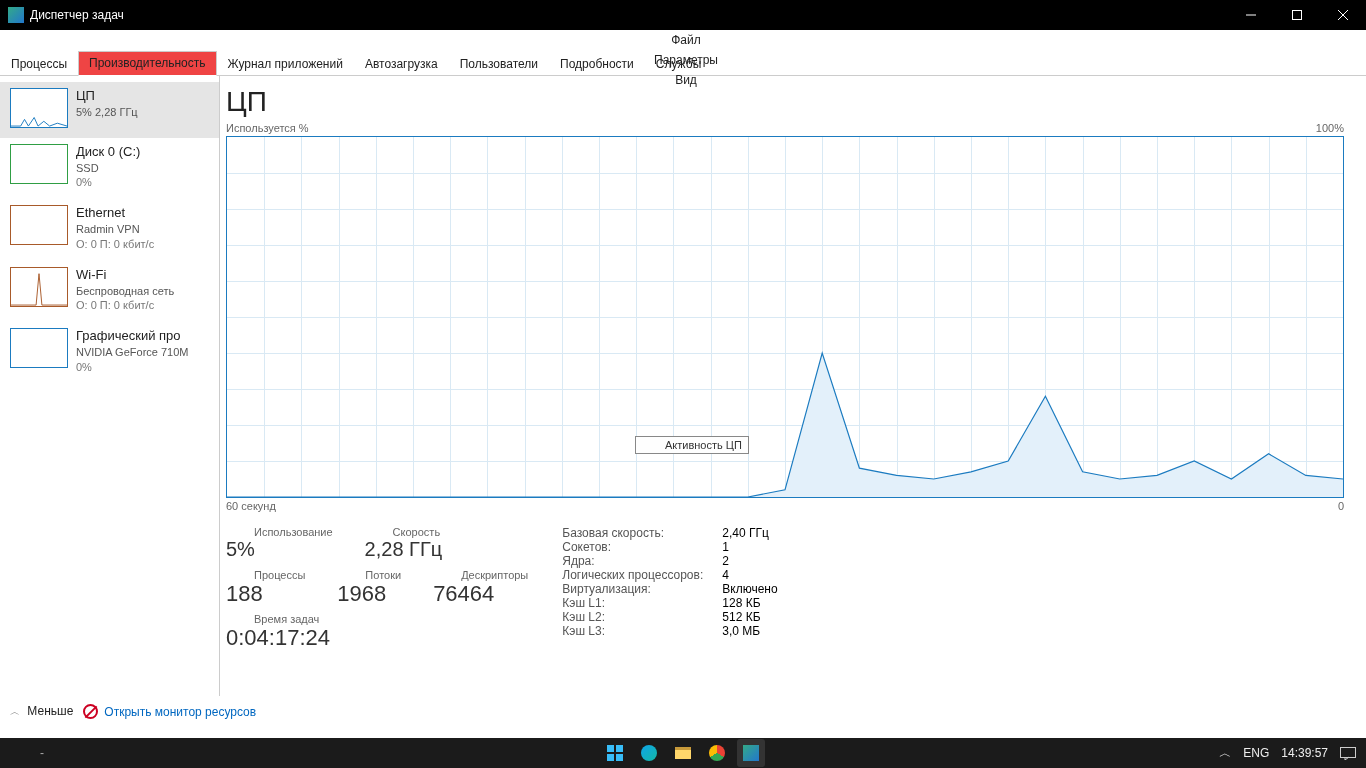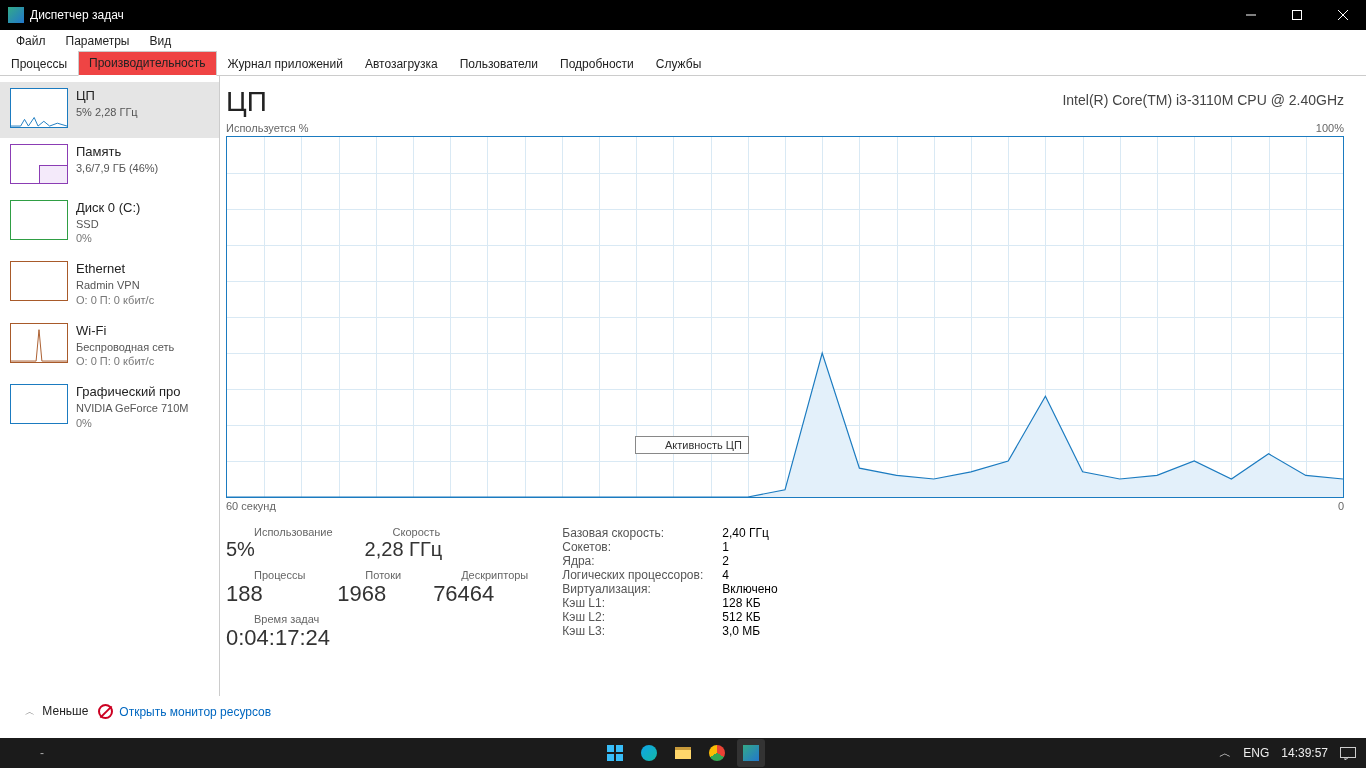--- a/index.html
+++ b/index.html
@@ -2,21 +2,21 @@
 <html><head>
 <meta charset="utf-8">
 <style>
   * { box-sizing: border-box; }
   html, body { margin: 0; padding: 0; width: 1366px; height: 768px; font-family: "Segoe UI", Tahoma, sans-serif; font-size: 12px; background: #fff; color: #222; overflow: hidden; }
   .titlebar { height: 30px; background: #000; color: #fff; display: flex; align-items: center; font-size: 12px; }
   .titlebar .icon { width: 16px; height: 16px; margin: 0 6px 0 8px; background: linear-gradient(135deg,#3a8,#27c); }
   .titlebar .title { flex: 0 0 auto; }
   .titlebar .spacer { flex: 1; }
   .tb-btn { width: 46px; height: 30px; display: flex; align-items: center; justify-content: center; color: #fff; font-size: 14px; }
-  .menubar { height: 22px; border-bottom: 0; display: flex; align-items: center; padding-left: 6px; font-size: 12px; }
+  .menubar { height: 22px; border-bottom: 0; display: flex; align-items: center; padding-left: 6px; font-size: 12px; flex-direction: column; }
   .menubar span { padding: 3px 10px; }
   .tabsbar { height: 24px; display: flex; align-items: flex-end; border-bottom: 1px solid #ccc; font-size: 12px; padding-left: 0; }
   .tab { padding: 4px 10px 5px; border: 1px solid transparent; border-bottom: none; position: relative; top: 1px; color: #222; }
   .tab.active { border-color: #ccc; background: #ef4444; border-bottom: 1px solid #fff; }
   .content { display: flex; height: 620px; }
   .sidebar { width: 220px; border-right: 1px solid #ccc; padding-top: 6px; overflow: hidden; }
   .side-item { display: flex; gap: 8px; padding: 6px 8px 10px 10px; cursor: default; }
   .side-item.selected { background: #e5e5e5; }
   .thumb { width: 58px; height: 40px; border: 1px solid; position: relative; flex-shrink: 0; background: #fff; }
   .thumb-info { line-height: 1.3; overflow: hidden; white-space: nowrap; }
@@ -35,21 +35,21 @@
   .tooltip { position: absolute; background: #fefefe; border: 1px solid #888; padding: 2px 6px; font-size: 11px; color: #333; }
   .stats { display: flex; gap: 34px; margin-top: 14px; }
   .stat-block .lbl { font-size: 11px; color: #666; padding-left: 28px; }
   .stat-block .val { font-size: 20px; color: #333; margin-top: 0; }
   .stat-block .val.small { font-size: 22px; }
   .stats-right { font-size: 12px; color: #555; }
   .stats-right .row { display: flex; }
   .stats-right .k { width: 160px; color: #555; }
   .stats-right .v { color: #000000; }
   .uptime { margin-top: 6px; }
-  .footer { position: absolute; left: 25px; top: 704px; display: flex; align-items: center; gap: 10px; font-size: 12px; }
+  .footer { position: absolute; left: 10px; top: 704px; display: flex; align-items: center; gap: 10px; font-size: 12px; }
   .footer .caret { font-size: 10px; color: #666; margin-right: 4px; }
   .footer .link { color: #0067c0; }
   .footer .ricon { width: 15px; height: 15px; border: 2px solid #c02; border-radius: 50%; position: relative; }
   .footer .ricon::after { content: ""; position: absolute; width: 2px; height: 16px; background: #c02; transform: rotate(45deg); left: 5px; top: -2px; }
   .taskbar { position: absolute; bottom: 0; left: 0; right: 0; height: 30px; background: #1b1b1b; display: flex; align-items: center; color: #eee; }
   .taskbar .center { position: absolute; left: 50%; transform: translateX(-50%); display: flex; gap: 6px; }
   .tb-icon { width: 28px; height: 28px; display: flex; align-items: center; justify-content: center; font-size: 14px; border-radius: 3px; }
   .taskbar .right { position: absolute; right: 10px; display: flex; align-items: center; gap: 12px; font-size: 12px; }
   svg.spark { position: absolute; left: 0; top: 0; width: 100%; height: 100%; }
 </style>
@@ -102,29 +102,20 @@
         <svg class="spark" viewBox="0 0 58 40" preserveAspectRatio="none">
             <polyline points="0,39 10,39 14,32 18,39 24,30 28,39 34,34 40,39 48,36 58,39" fill="none" stroke="#1b7bc0" stroke-width="1"></polyline>
           </svg>
       </div>
       <div class="thumb-info">
         <div class="name">ЦП</div>
         <div class="sub">5% 2,28 ГГц</div>
       </div>
     </div>
     <div class="side-item">
-      <div class="thumb" style="border-color:#8b3db4">
-        <div style="position:absolute;left:28px;top:20px;right:0;bottom:0;border-left:1px solid #8b3db4;border-top:1px solid #8b3db4;background:#f4eafa"></div>
-      </div>
-      <div class="thumb-info">
-        <div class="name">Память</div>
-        <div class="sub">3,6/7,9 ГБ (46%)</div>
-      </div>
-    </div>
-    <div class="side-item">
       <div class="thumb" style="border-color:#2f9e44"></div>
       <div class="thumb-info">
         <div class="name">Диск 0 (C:)</div>
         <div class="sub">SSD</div>
         <div class="sub2">0%</div>
       </div>
     </div>
     <div class="side-item">
       <div class="thumb" style="border-color:#a85a2a"></div>
       <div class="thumb-info">
@@ -151,21 +142,20 @@
         <div class="name">Графический про</div>
         <div class="sub">NVIDIA GeForce 710M</div>
         <div class="sub2">0%</div>
       </div>
     </div>
   </div>
 
   <div class="main">
     <div class="main-head">
       <h1>ЦП</h1>
-      <div class="model">Intel(R) Core(TM) i3-3110M CPU @ 2.40GHz</div>
     </div>
     <div class="chart-labels">
       <span>Используется %</span>
       <span>100%</span>
     </div>
     <div class="chart-wrap">
     <div class="chart-grid-h" style="top: 36px;"></div>
         <div class="chart-grid-h" style="top: 72px;"></div>
         <div class="chart-grid-h" style="top: 108px;"></div>
         <div class="chart-grid-h" style="top: 144px;"></div>

